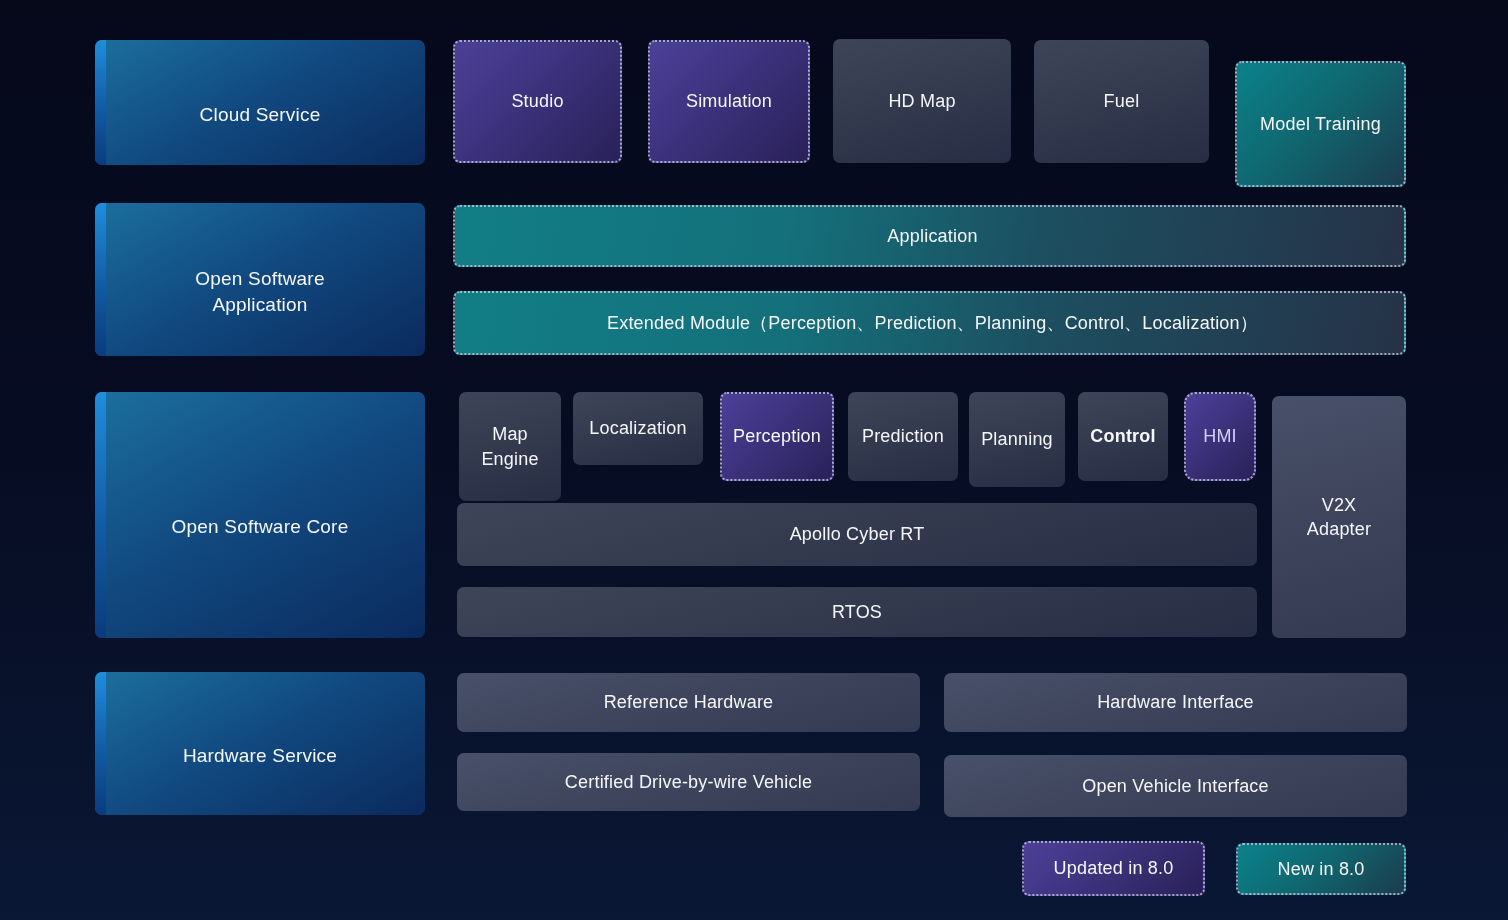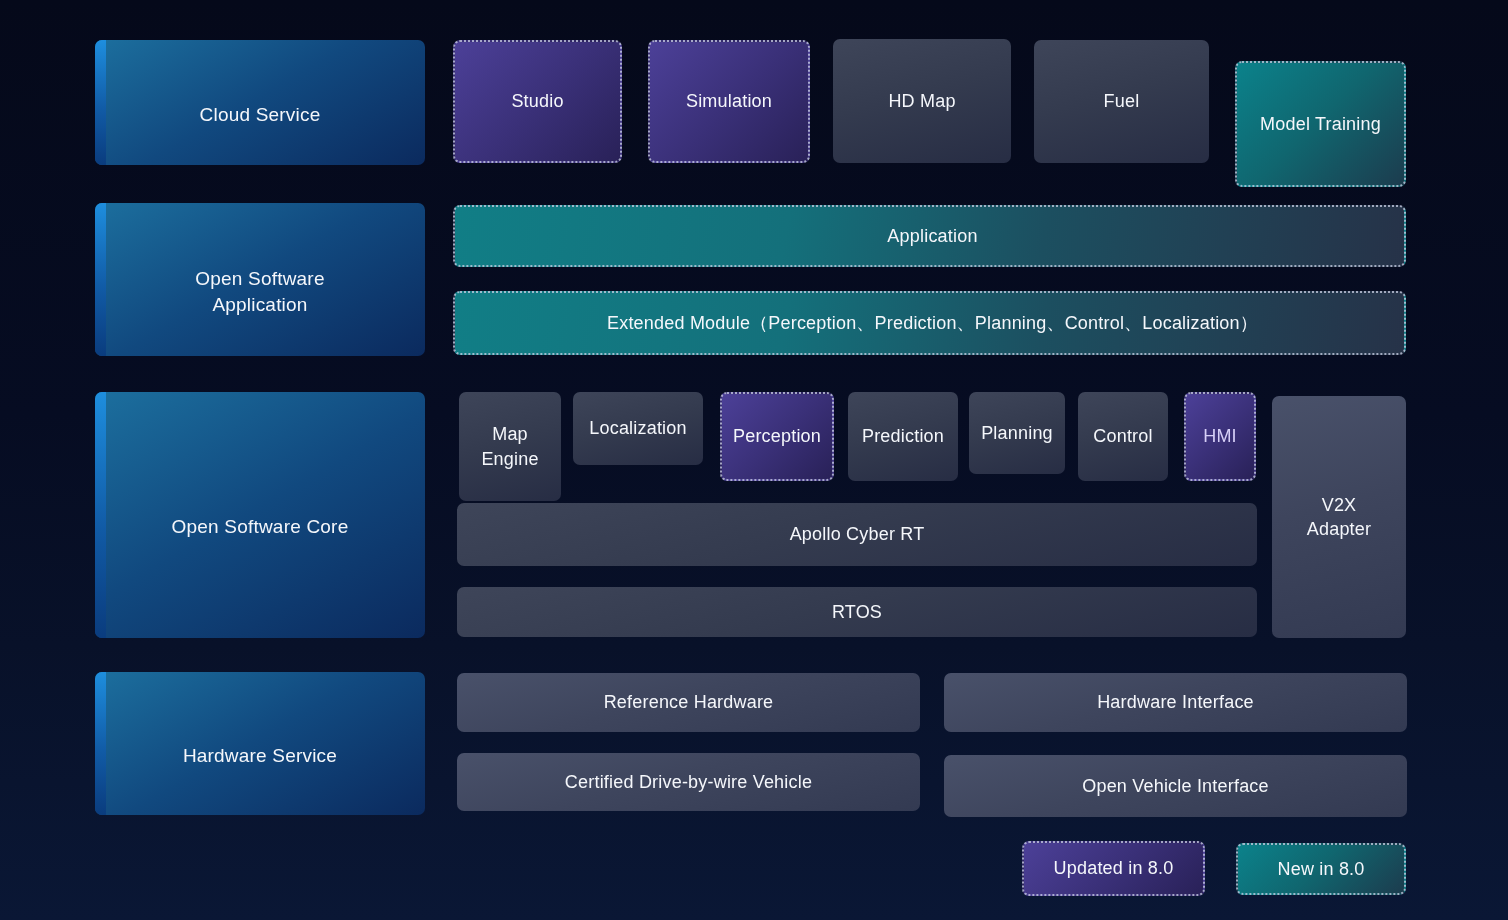--- a/index.html
+++ b/index.html
@@ -66,23 +66,23 @@
   .p-osa        { left:95px;  top:203px; width:330px; height:153px; }
   .p-app        { left:453px; top:205px; width:953px; height:62px;  }
   .p-ext        { left:453px; top:291px; width:953px; height:64px;  }
 
   
   .p-core       { left:95px;  top:392px; width:330px; height:246px; }
   .p-mapengine  { left:459px; top:392px; width:102px; height:109px;  }
   .p-loc        { left:573px; top:392px; width:130px; height:73px;  }
   .p-perc       { left:720px; top:392px; width:114px; height:89px;  }
   .p-pred       { left:848px; top:392px; width:110px; height:89px;  }
-  .p-plan       { left:969px; top:392px; width:96px;  height:82px;  }
-  .p-ctrl       { left:1078px;top:392px; width:90px;  height:89px;  }
-  .p-hmi        { left:1184px;top:392px; width:72px;  height:89px;  }
+  .p-plan       { left:969px; top:392px; width:96px;  height:95px;  }
+  .p-ctrl       { left:1078px;top:392px; width:90px;  height:89px;font-weight:bold;  }
+  .p-hmi        { left:1184px;top:392px; width:72px;  height:89px;border-radius:11px;  }
   .p-v2x        { left:1272px;top:396px; width:134px; height:242px; }
   .p-v2x .lbl   { max-width: 80px; }
   .p-cyber      { left:457px; top:503px; width:800px; height:63px;  }
   .p-rtos       { left:457px; top:587px; width:800px; height:50px;  }
   .p-mapengine .lbl { max-width: 60px; }
 
   
   .p-hw         { left:95px;  top:672px; width:330px; height:143px; }
   .p-refhw      { left:457px; top:673px; width:463px; height:59px;  }
   .p-hwif       { left:944px; top:673px; width:463px; height:59px;  }

